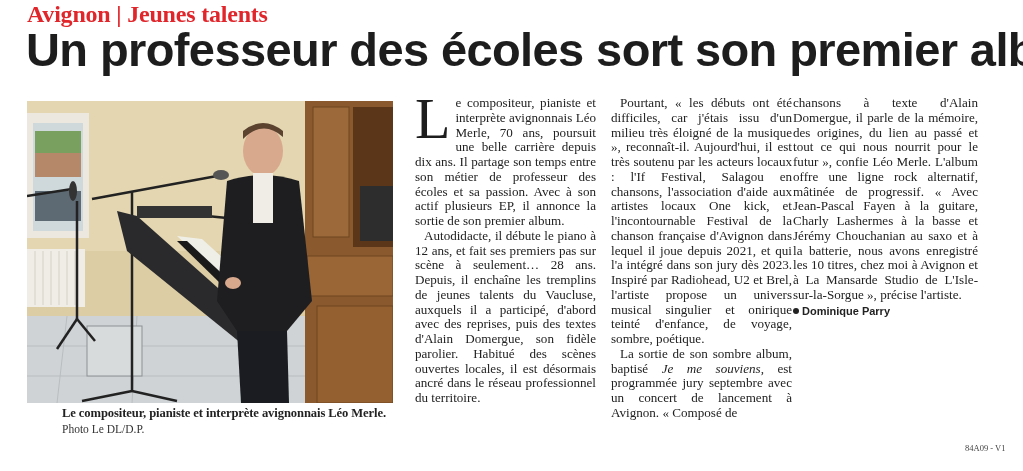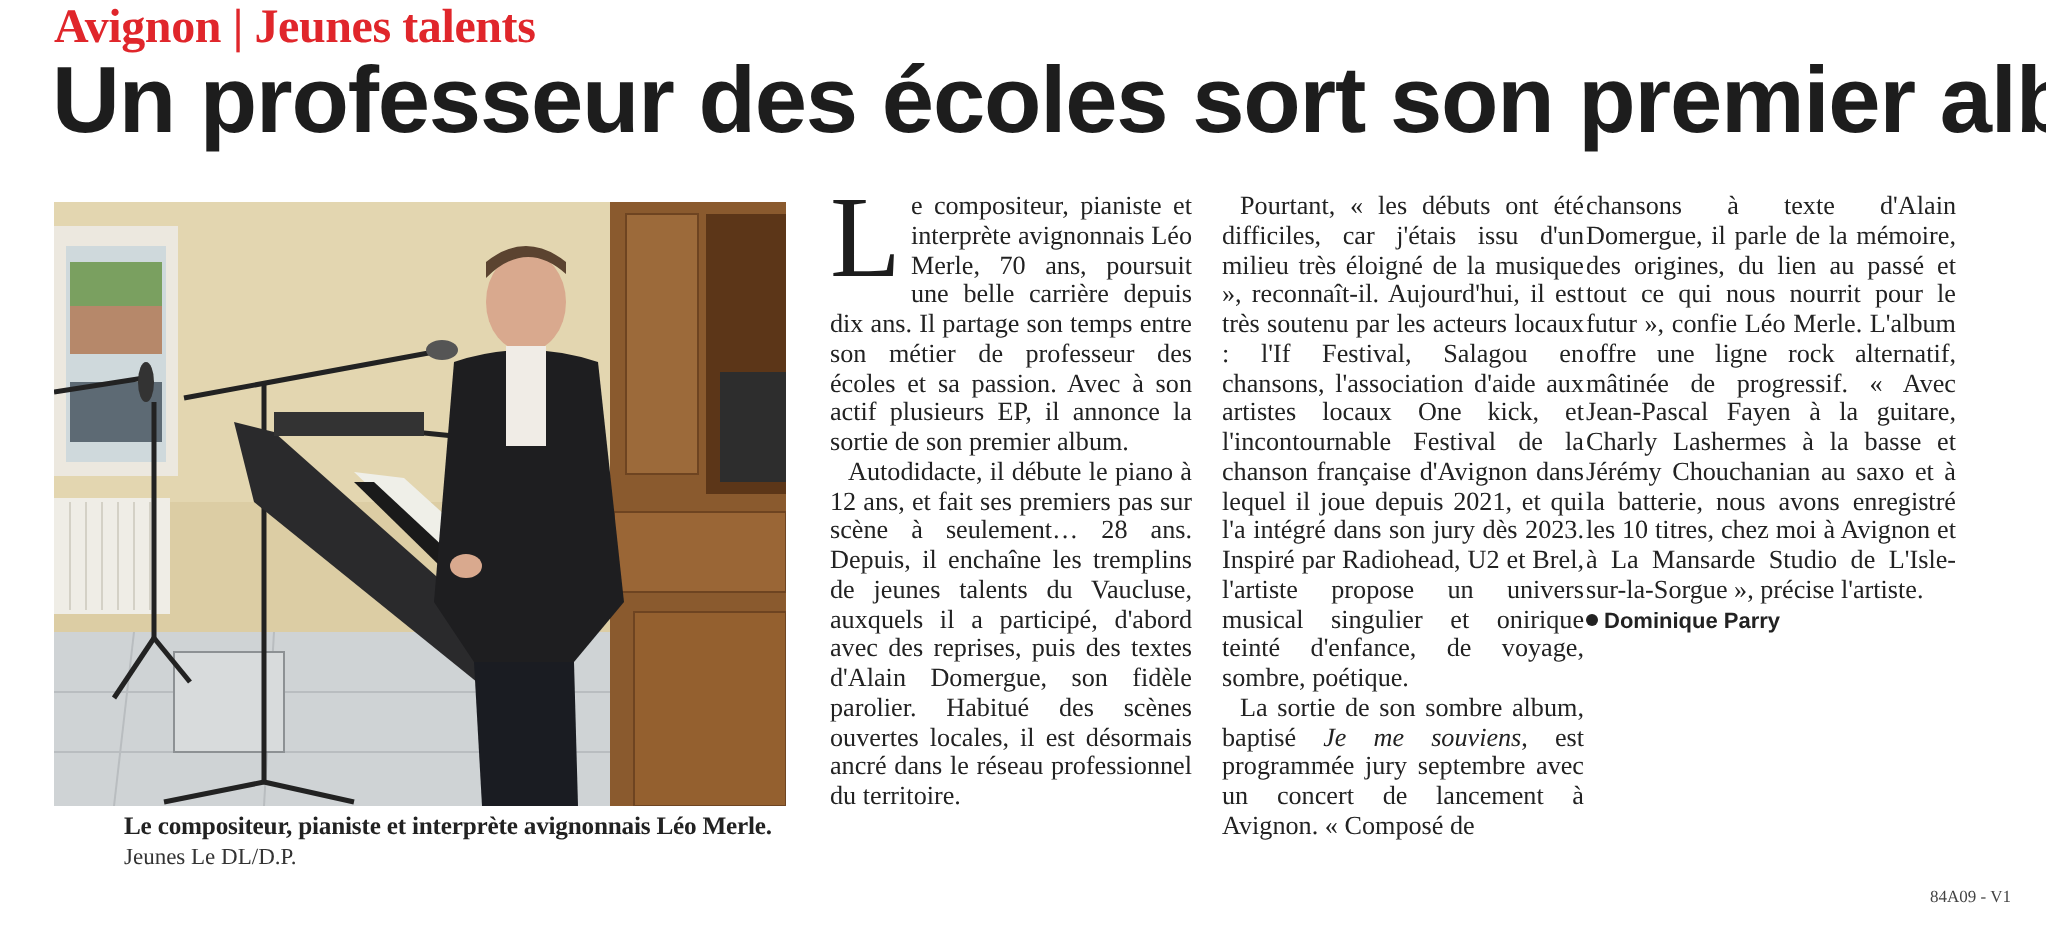--- a/index.html
+++ b/index.html
@@ -129,21 +129,21 @@
     <path d="M216,38 Q236,18 256,36 L256,30 Q236,14 216,30 Z" fill="#5b4330"></path>
     <path d="M200,80 Q236,68 272,80 L285,200 L260,230 L210,230 L190,200 Z" fill="#1e1e20"></path>
     <rect x="226" y="72" width="20" height="50" fill="#f0ece6"></rect>
     <path d="M210,230 L260,230 L262,302 L214,302 Z" fill="#1a1c22"></path>
     <ellipse cx="206" cy="182" rx="8" ry="6" fill="#d9a98e"></ellipse>
   </svg>
 </div>
 
 <div class="caption">
   <div class="caption-text">Le compositeur, pianiste et interprète avignonnais Léo Merle.</div>
-  <div class="caption-credit">Jeunes Le DL/D.P.</div>
+  <div class="caption-credit">Photo Le DL/D.P.</div>
 </div>
 
 <div class="col col1">
   <p class="dropcap-wrap">
     <span class="dropcap">L</span><span>e compositeur, pianiste et interprète avignonnais Léo Merle, 70 ans, poursuit une belle carrière depuis dix ans. Il partage son temps entre son métier de professeur des écoles et sa passion. Avec à son actif plusieurs EP, il annonce la sortie de son premier album.</span>
   </p>
   <p class="indent">Autodidacte, il débute le piano à 12 ans, et fait ses premiers pas sur scène à seulement… 28 ans. Depuis, il enchaîne les tremplins de jeunes talents du Vaucluse, auxquels il a participé, d'abord avec des reprises, puis des textes d'Alain Domergue, son fidèle parolier. Habitué des scènes ouvertes locales, il est désormais ancré dans le réseau professionnel du territoire.</p>
 </div>
 
 <div class="col col2">

